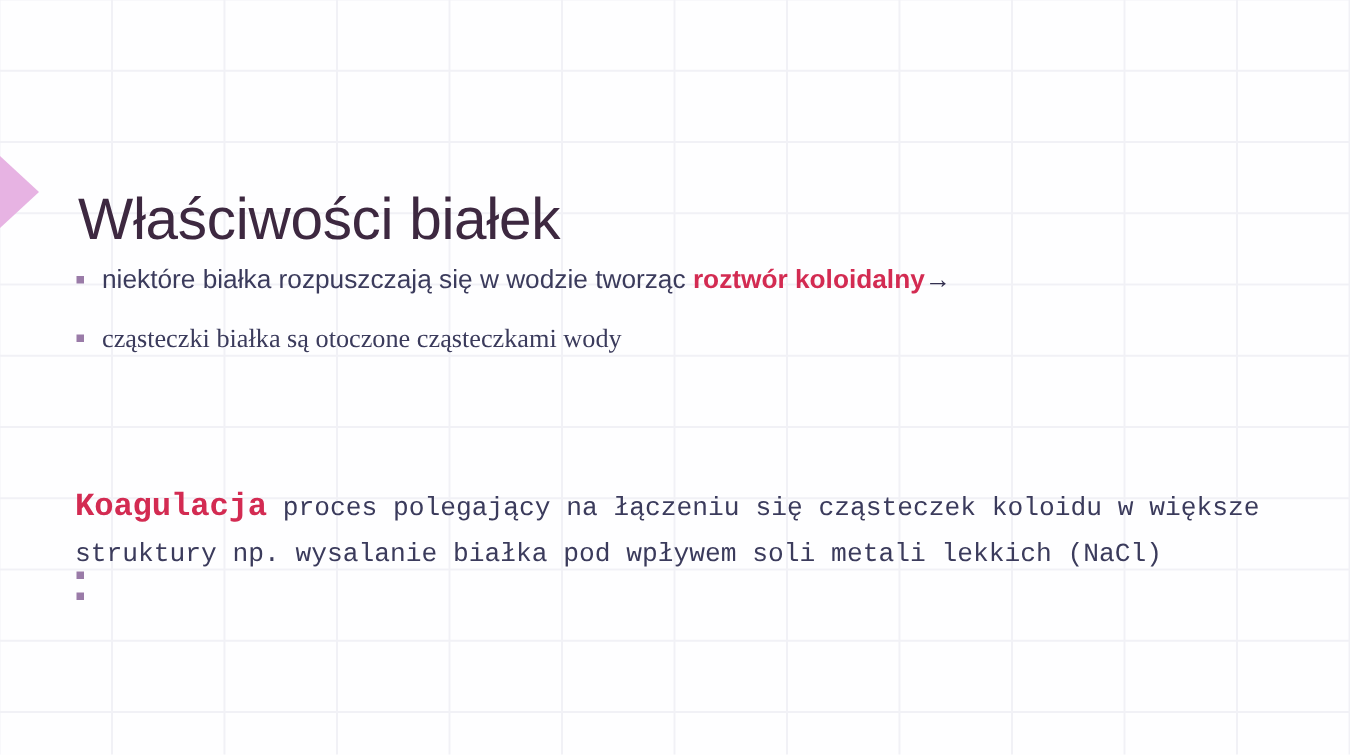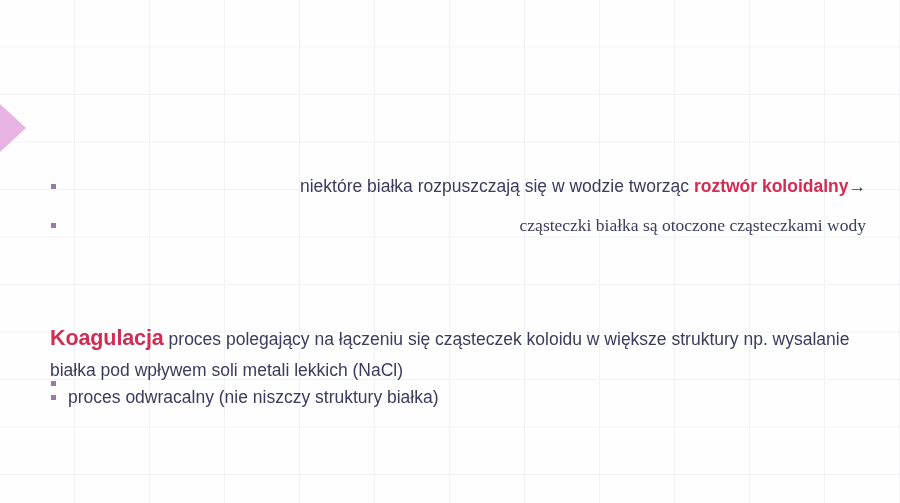--- a/index.html
+++ b/index.html
@@ -80,21 +80,20 @@
     width: 5px;
     height: 5px;
     background: #9a7ba8;
   }
 
   #group-one {
     position: absolute;
     left: 46px;
     top: 174px;
     width: 820px;
-    text-align: right;
   }
   #group-one .bullet-item + .bullet-item {
     margin-top: 14px;
     font-family: Liberation Serif, serif;
   }
 
   .accent-bold {
     color: #d32b52;
     font-weight: bold;
   }
@@ -104,20 +103,21 @@
   }
 
   #koagulacja-block {
     position: absolute;
     left: 50px;
     top: 303px;
     width: 800px;
     color: #3b3b5c;
     font-size: 17.5px;
     line-height: 1.66;
+    font-family: Liberation Mono, monospace;
   }
   #koagulacja-term {
     color: #d32b52;
     font-weight: bold;
     font-size: 21.5px;
     letter-spacing: -0.1px;
   }
 
   #group-two {
     position: absolute;
@@ -131,20 +131,21 @@
 </style>
 </head>
 <body>
 
 <div id="slide">
 
   <div id="arrow-marker"></div>
 
   <div id="content">
 
+    <h1 id="page-title">Właściwości białek</h1>
 
     <ul id="group-one" class="bullet-list">
       <li class="bullet-item">
         <span class="marker"></span>
         <span>niektóre białka rozpuszczają się w wodzie tworząc </span><span class="accent-bold">roztwór koloidalny</span><span class="arrow-glyph">→</span><br>
       </li>
       <li class="bullet-item">
         <span class="marker"></span>
         <span>cząsteczki białka są otoczone cząsteczkami wody</span>
       </li>
@@ -153,18 +154,17 @@
     <p id="koagulacja-block">
       <span id="koagulacja-term">Koagulacja</span><span> proces polegający na łączeniu się cząsteczek koloidu w większe struktury np. wysalanie białka pod wpływem soli metali lekkich (NaCl)</span>
     </p>
 
     <ul id="group-two" class="bullet-list">
       <li class="bullet-item">
         <span class="marker"></span>
       </li>
       <li class="bullet-item">
         <span class="marker"></span>
-        <span>proces odwracalny (nie niszczy struktury białka)</span>
       </li>
     </ul>
 
   </div>
 </div>
 
 </body></html>

